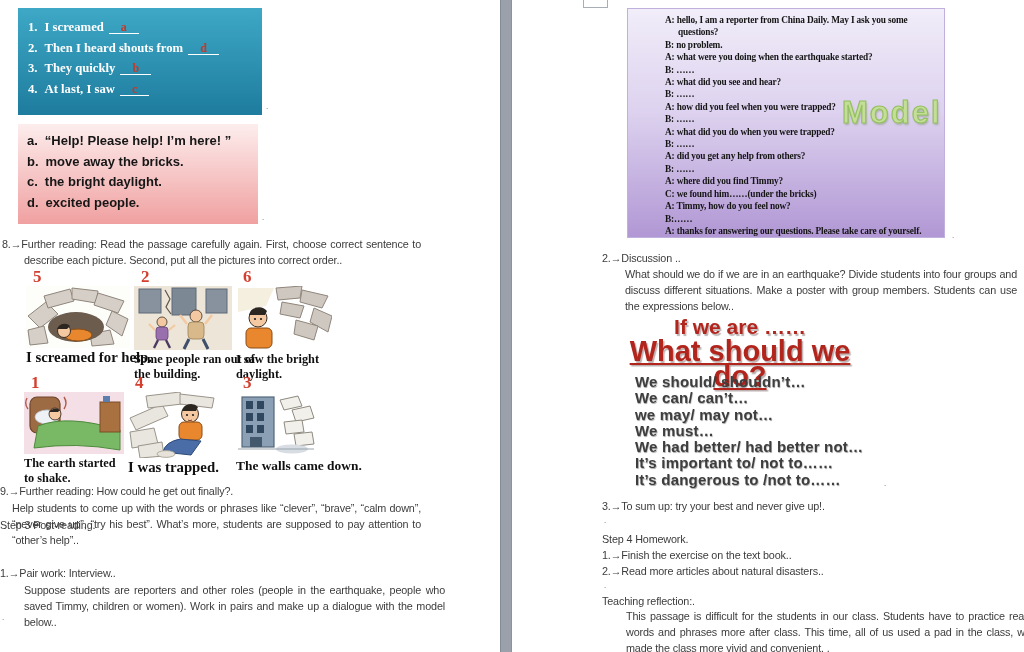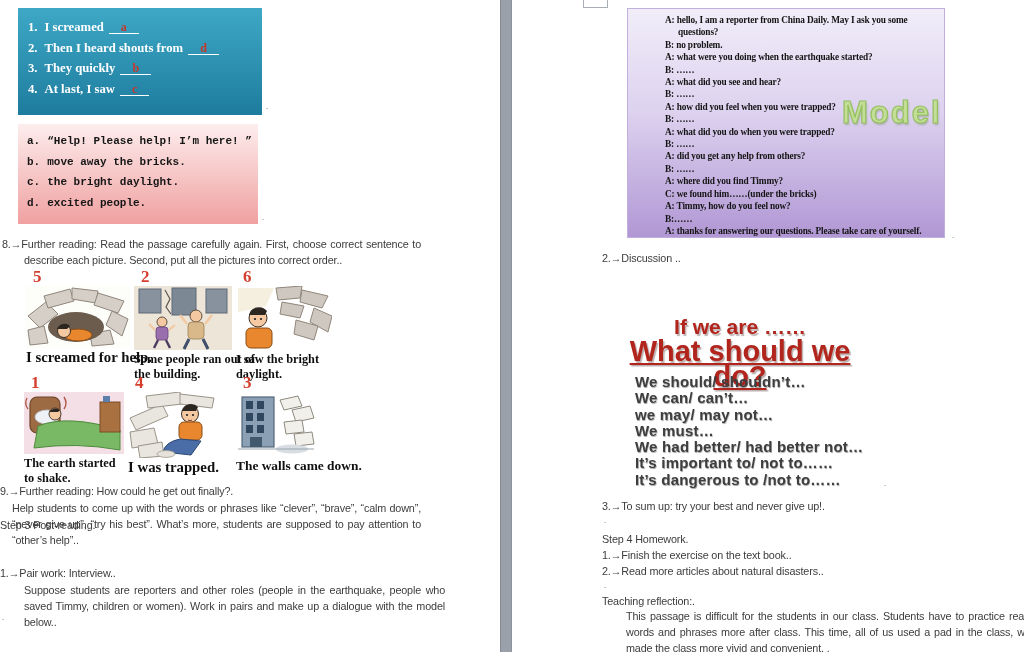--- a/index.html
+++ b/index.html
@@ -18,21 +18,21 @@
 
   
   .teal-box{position:absolute;left:18px;top:8px;width:244px;height:107px;background:linear-gradient(180deg,#3ea8c6,#1e7c9e);padding:9px 6px 0 10px;box-sizing:border-box;}
   .tline{font-family:"Liberation Serif",serif;font-weight:bold;color:#ffffff;font-size:12.7px;line-height:20.5px;white-space:nowrap;}
   .tnum{margin-right:7px;}
   .blank{display:inline-block;border-bottom:1.6px solid #fff;padding:0 12px;margin-left:5px;line-height:11px;}
   .ans{color:#c2392b;font-weight:bold;font-size:12px;}
 
   
   .pink-box{position:absolute;left:18px;top:124px;width:240px;height:100px;background:linear-gradient(180deg,#fdeded,#f0a0a0);padding:7px 6px 0 9px;box-sizing:border-box;}
-  .pline{font-family:Liberation Mono, monospace;font-weight:bold;color:#161616;font-size:11px;line-height:20.5px;white-space:nowrap;}
+  .pline{font-family:Liberation Sans, sans-serif;font-weight:bold;color:#161616;font-size:13px;line-height:20.5px;white-space:nowrap;}
   .pletter{margin-right:7px;}
 
   
   .pmark{position:absolute;font-size:8px;color:#555;line-height:8px;}
 
   
   .cell{position:absolute;}
   .picnum{font-family:"Liberation Serif",serif;font-weight:bold;color:#d43f2f;font-size:17px;line-height:17px;margin:0 0 1px 7px;}
   .cell svg{display:block;}
   .cap{font-family:"Liberation Serif",serif;font-weight:bold;font-size:12.3px;line-height:15px;color:#101010;margin-top:2px;}
@@ -244,20 +244,21 @@
       <div class="dline">A: where did you find Timmy?</div>
       <div class="dline">C: we found him……(under the bricks)</div>
       <div class="dline">A: Timmy, how do you feel now?</div>
       <div class="dline">B:……</div>
       <div class="dline">A: thanks for answering our questions. Please take care of yourself.</div>
       <div class="model">Model</div>
     </div>
     <span class="pmark" style="left:440px;top:232px;">.</span>
 
     <div class="bt" style="left:90px;top:250px;">2.→Discussion ..</div>
+    <div class="bt just" style="left:90px;top:266px;width:415px;padding-left:23px;box-sizing:border-box;">What should we do if we are in an earthquake? Divide students into four groups and discuss different situations. Make a poster with group members. Students can use the expressions below..</div>
 
     <div class="poster">
       <div class="l1">If we are ……</div>
       <div class="l2">What should we do?</div>
     </div>
 
     <div class="expr">
       <div>We should/ shouldn’t…</div>
       <div>We can/ can’t…</div>
       <div>we may/ may not…</div>

